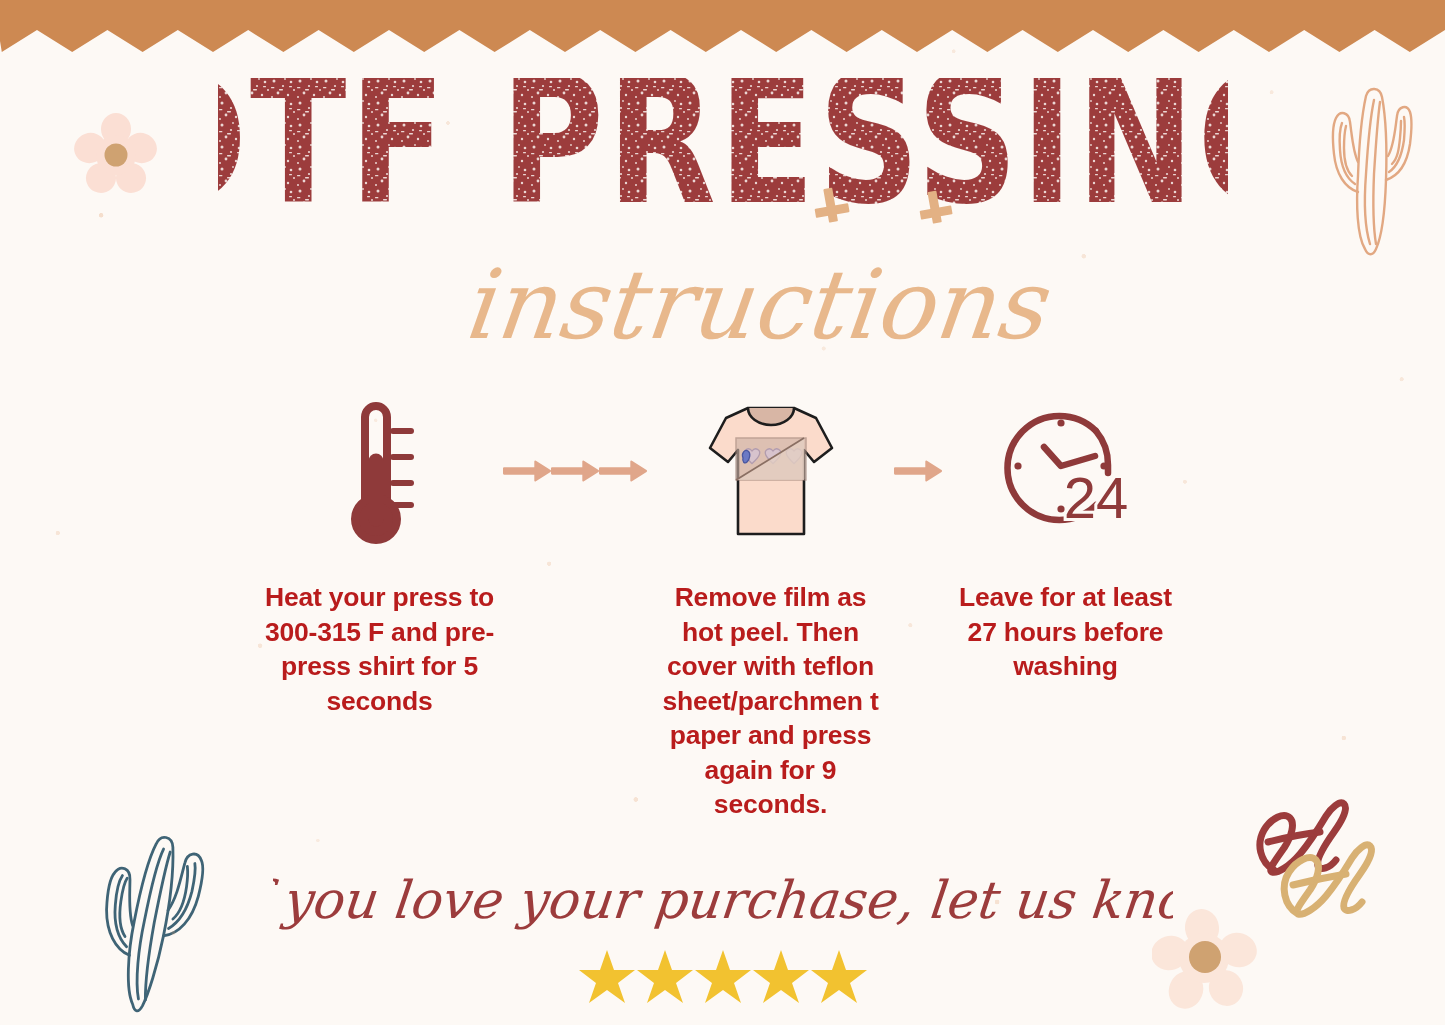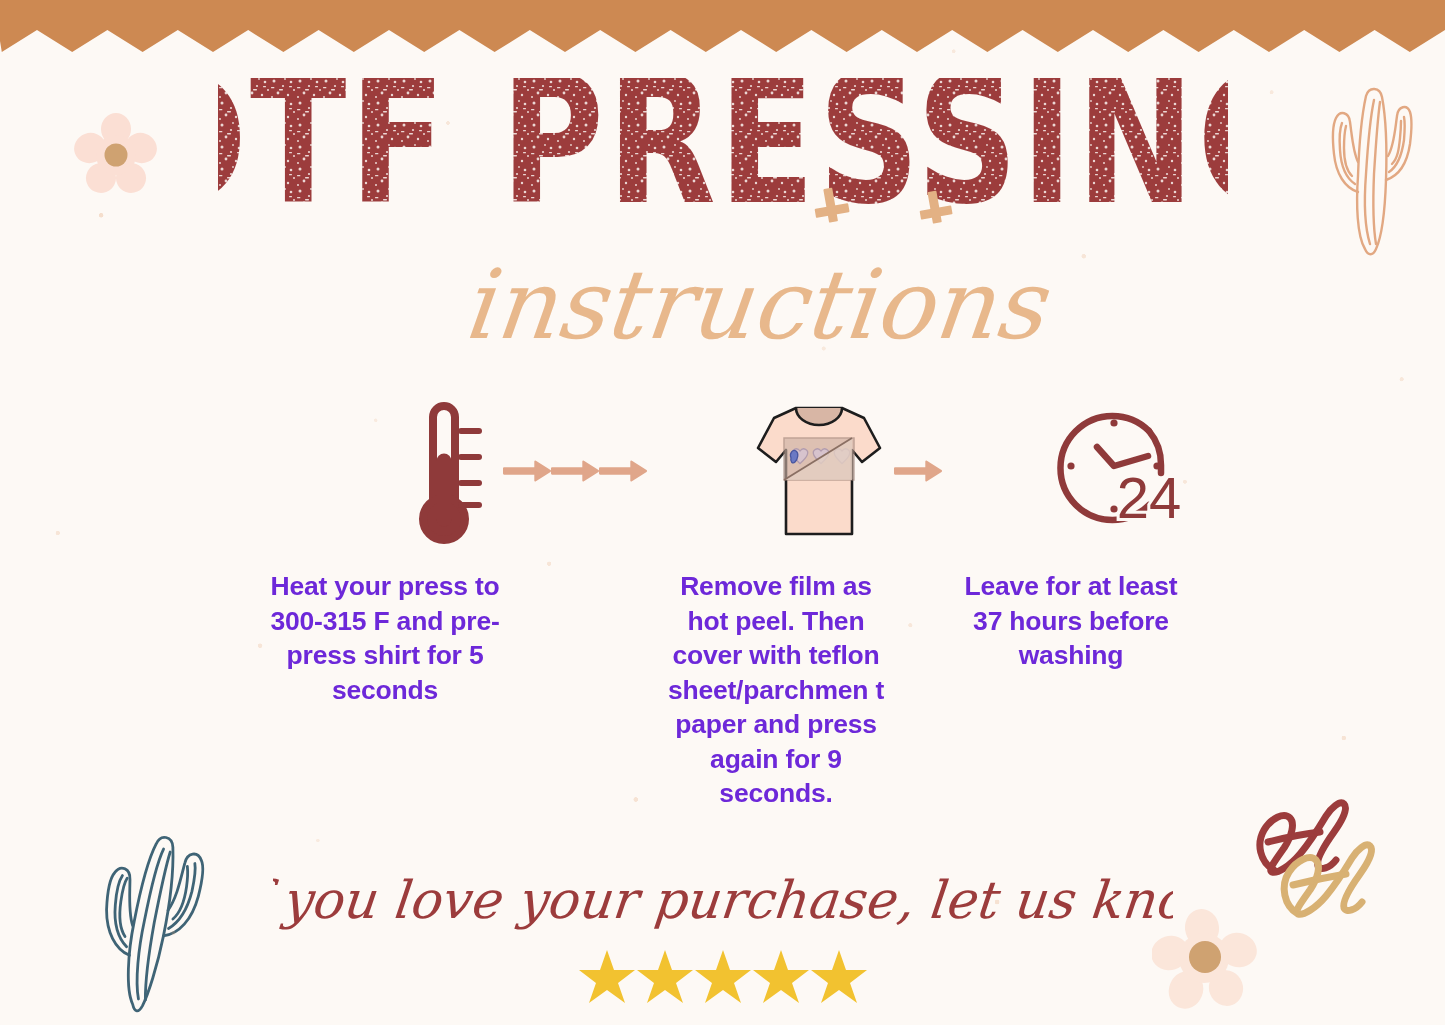--- a/index.html
+++ b/index.html
@@ -53,26 +53,26 @@
 
   
   .title-wrap{position:absolute;left:0;top:78px;width:1445px;text-align:center;z-index:5;}
   .title-svg{display:block;margin:0 auto;}
 
   .subtitle-wrap{position:absolute;left:0;top:250px;width:1445px;text-align:center;z-index:5;}
 
   
   .steps{position:absolute;left:0;top:388px;width:1445px;height:440px;z-index:5;
          display:flex;align-items:flex-start;justify-content:center;}
-  .step{width:247px;display:flex;flex-direction:column;align-items:flex-end;}
+  .step{width:247px;display:flex;flex-direction:column;align-items:center;}
   .icon-box{height:165px;display:flex;align-items:center;justify-content:center;}
   .caption{
-    margin-top:16px;
+    margin-top:27px;
     text-align:center;
-    color:#6d28d9;
+    color:#b91c1c;
     font-weight:bold;
     font-size:26.5px;
     line-height:34.5px;
     letter-spacing:-0.2px;
     width:236px;
     word-break:break-word;
   }
   .arrow-box{width:48px;height:165px;display:flex;align-items:center;justify-content:center;}
 
   
@@ -282,21 +282,21 @@
           </g>
           <g fill="#8f3a3a">
             <circle cx="65" cy="20" r="3.6"></circle>
             <circle cx="22" cy="63" r="3.6"></circle>
             <circle cx="65" cy="106" r="3.6"></circle>
             <circle cx="108" cy="63" r="3.6"></circle>
           </g>
           <text id="clock-24" x="100" y="115" text-anchor="middle" font-family="'Liberation Sans',sans-serif" font-size="58" fill="#8f3a3a" stroke="#fdf9f5" stroke-width="6" paint-order="stroke">24</text>
         </svg>
       </div>
-      <div class="caption">Leave for at least 37 hours before washing</div>
+      <div class="caption">Leave for at least 27 hours before washing</div>
     </div>
 
   </div>
 
   <div class="footer">
     <svg width="900" height="78" viewBox="0 0 900 78">
       <text id="footer-msg" x="450" y="56" text-anchor="middle" font-family="'DejaVu Serif','Liberation Serif',serif" font-style="italic" font-size="52" fill="#9c3c3c" transform="skewX(-8) translate(26,0)">if you love your purchase, let us know!</text>
     </svg>
     <div class="stars">
       <svg width="290" height="60" viewBox="0 0 290 60">

